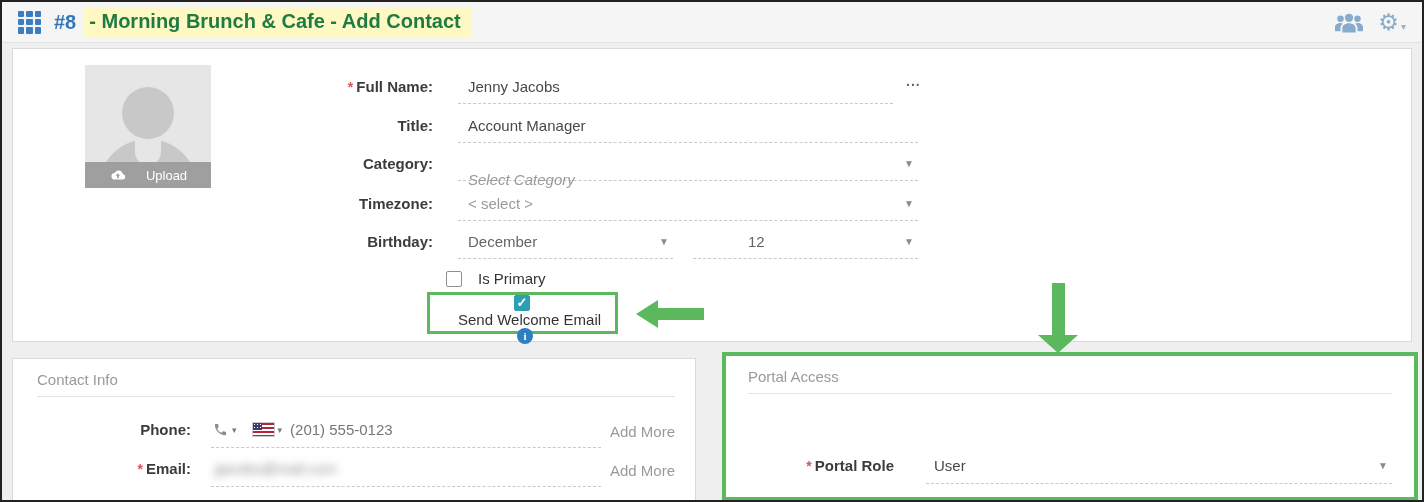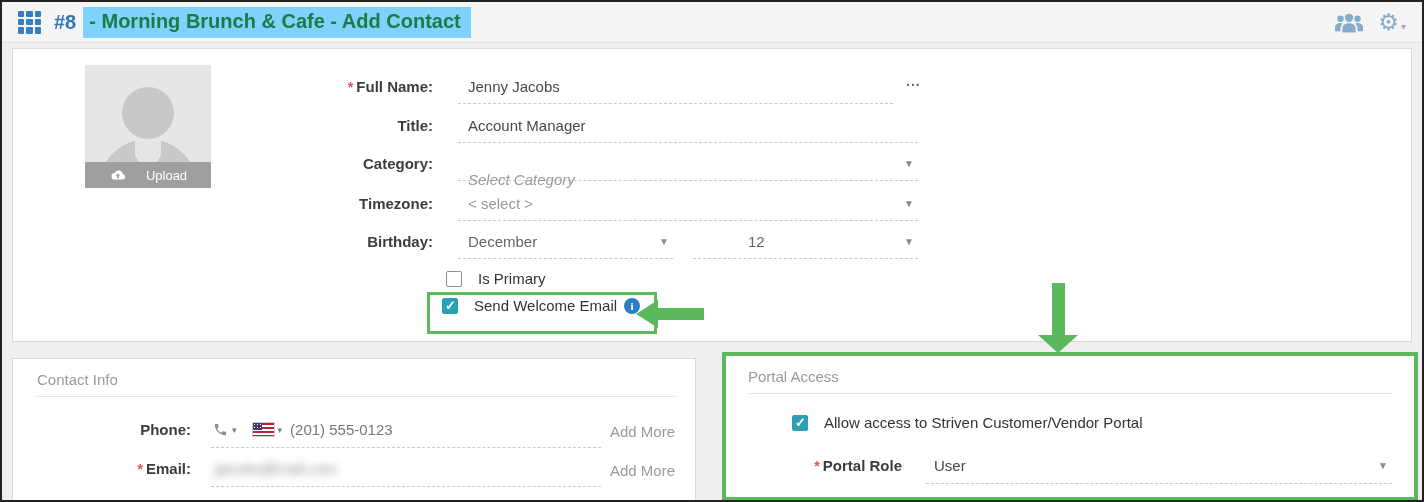--- a/index.html
+++ b/index.html
@@ -7,21 +7,21 @@
   .screen { position:relative; width:1424px; height:502px; background:#efeff0;
             border:2px solid #222; overflow:hidden; }
 
   
   .topbar { position:absolute; left:0; top:0; right:0; height:41px; background:#f6f5f6;
             border-bottom:1px solid #e2e2e2; display:flex; align-items:center; }
   .grid-icon { width:23px; height:23px; margin-left:16px; display:grid;
                grid-template-columns:repeat(3,1fr); gap:2px; cursor:pointer; }
   .grid-icon span { background:#3a7ebf; border-radius:1px; }
   .rec-id { color:#3377b8; font-weight:bold; font-size:20px; margin-left:13px; }
-  .page-title { background:#7dd3fc; color:#1f7a44; font-weight:bold; font-size:20px;
+  .page-title { background:#fef9c3; color:#1f7a44; font-weight:bold; font-size:20px;
                 padding:3px 10px 5px 6px; margin-left:7px; white-space:nowrap; }
   .topbar-right { margin-left:auto; margin-right:16px; display:flex; align-items:center; gap:14px; }
   .gear { font-family:"DejaVu Sans", sans-serif; font-size:23px; color:#86abcd; line-height:1; cursor:pointer; }
   .caret-blue { font-size:10px; color:#9ab3c9; margin-left:2px; }
   .users-svg { display:block; cursor:pointer; }
 
   
   .main-card { position:absolute; left:10px; top:46px; width:1400px; height:294px;
                background:#fff; border:1px solid #d9d9d9; }
   .avatar { position:absolute; left:72px; top:16px; width:126px; height:123px;
@@ -56,21 +56,21 @@
         border:1px solid #8f8f8f; border-radius:2px; vertical-align:middle;
         position:relative; cursor:pointer; flex:none; }
   .cb.checked { background:#2b9fb3; border-color:#2b9fb3; }
   .cb.checked::after { content:"✓"; position:absolute; left:2px; top:-1px;
                        color:#fff; font-size:13px; font-weight:bold; }
   .cb-label { font-size:15px; color:#333; margin-left:16px; vertical-align:middle; }
   .chkrow { position:absolute; display:flex; align-items:center; }
 
   .welcome-box { position:absolute; left:414px; top:243px; height:42px;
                  border:3px solid #5cb85c; display:flex; align-items:center;
-                 padding:0 14px 15px 12px; background:#fff; }
+                 padding:0 14px 15px 12px; background:#fff;flex-direction:column; }
   .info-icon { display:inline-block; width:16px; height:16px; border-radius:50%;
                background:#2e7fc0; color:#fff; font-size:11px; font-weight:bold;
                text-align:center; line-height:16px; margin-left:7px;
                font-family:"Liberation Serif", serif; cursor:pointer; }
 
   
   .arrow-left { position:absolute; left:623px; top:251px; width:70px; height:28px; }
   .al-head { position:absolute; left:0; top:0; width:0; height:0;
              border-top:14px solid transparent; border-bottom:14px solid transparent;
              border-right:22px solid #5cb85c; }
@@ -96,21 +96,21 @@
           outline:1px solid #ccc; cursor:pointer; flex:none; }
   .flag .canton { position:absolute; left:0; top:0; width:9px; height:7px; background:#3c3b6e;
                   background-image:radial-gradient(#fff 25%, transparent 26%);
                   background-size:3px 3px; }
   .dash { position:absolute; border-bottom:1px dashed #c9c9c9; }
   .add-more { position:absolute; right:20px; font-size:15px; color:#9a9a9a; cursor:pointer; }
   .blurred { filter:blur(4px); color:#8a8a8a; }
 
   .portal-card { position:absolute; left:720px; top:350px; width:696px; height:149px;
                  background:#fff; border:4px solid #5cb85c; }
-  .plabel { position:absolute; left:8px; top:0; width:168px; text-align:right;
+  .plabel { position:absolute; left:0; top:0; width:168px; text-align:right;
             font-weight:bold; font-size:15px; color:#3c3c3c; }
   .pfield { position:absolute; left:200px; right:22px; top:-5px; height:30px; font-size:15px;
             color:#666; cursor:pointer; }
 </style>
 </head>
 <body>
 
 <div class="screen">
 
   <div class="topbar">
@@ -252,24 +252,20 @@
       <span class="cval blurred" style="margin-left:24px">jjacobs@mail.com</span>
     </div>
     <div class="dash" style="left:198px; width:390px; top:127px"></div>
     <div class="add-more" style="top:103px">Add More</div>
   </div>
 
   <div class="portal-card">
     <div class="card-title" style="left:22px">Portal Access</div>
     <div class="card-rule" style="left:22px; right:22px"></div>
 
-    <div class="chkrow" style="left:66px; top:58px">
-      <span class="cb checked"></span>
-      <span class="cb-label">Allow access to Striven Customer/Vendor Portal</span>
-    </div>
 
     <div style="position:absolute; left:0; top:101px; right:0">
       <div class="plabel"><span class="req">*</span><span>Portal Role</span></div>
       <div class="pfield">
         <span class="fval dark" style="left:8px">User</span>
         <span class="dd-caret">▼</span>
       </div>
       <div class="dash" style="left:200px; right:22px; top:26px"></div>
     </div>
   </div>

